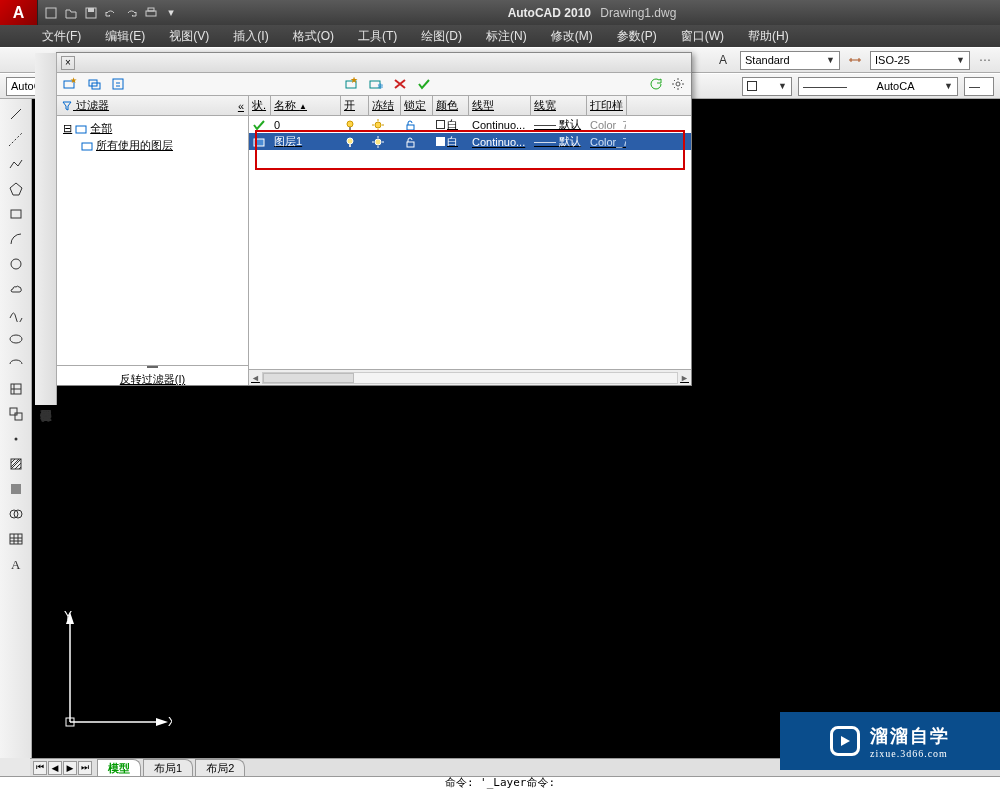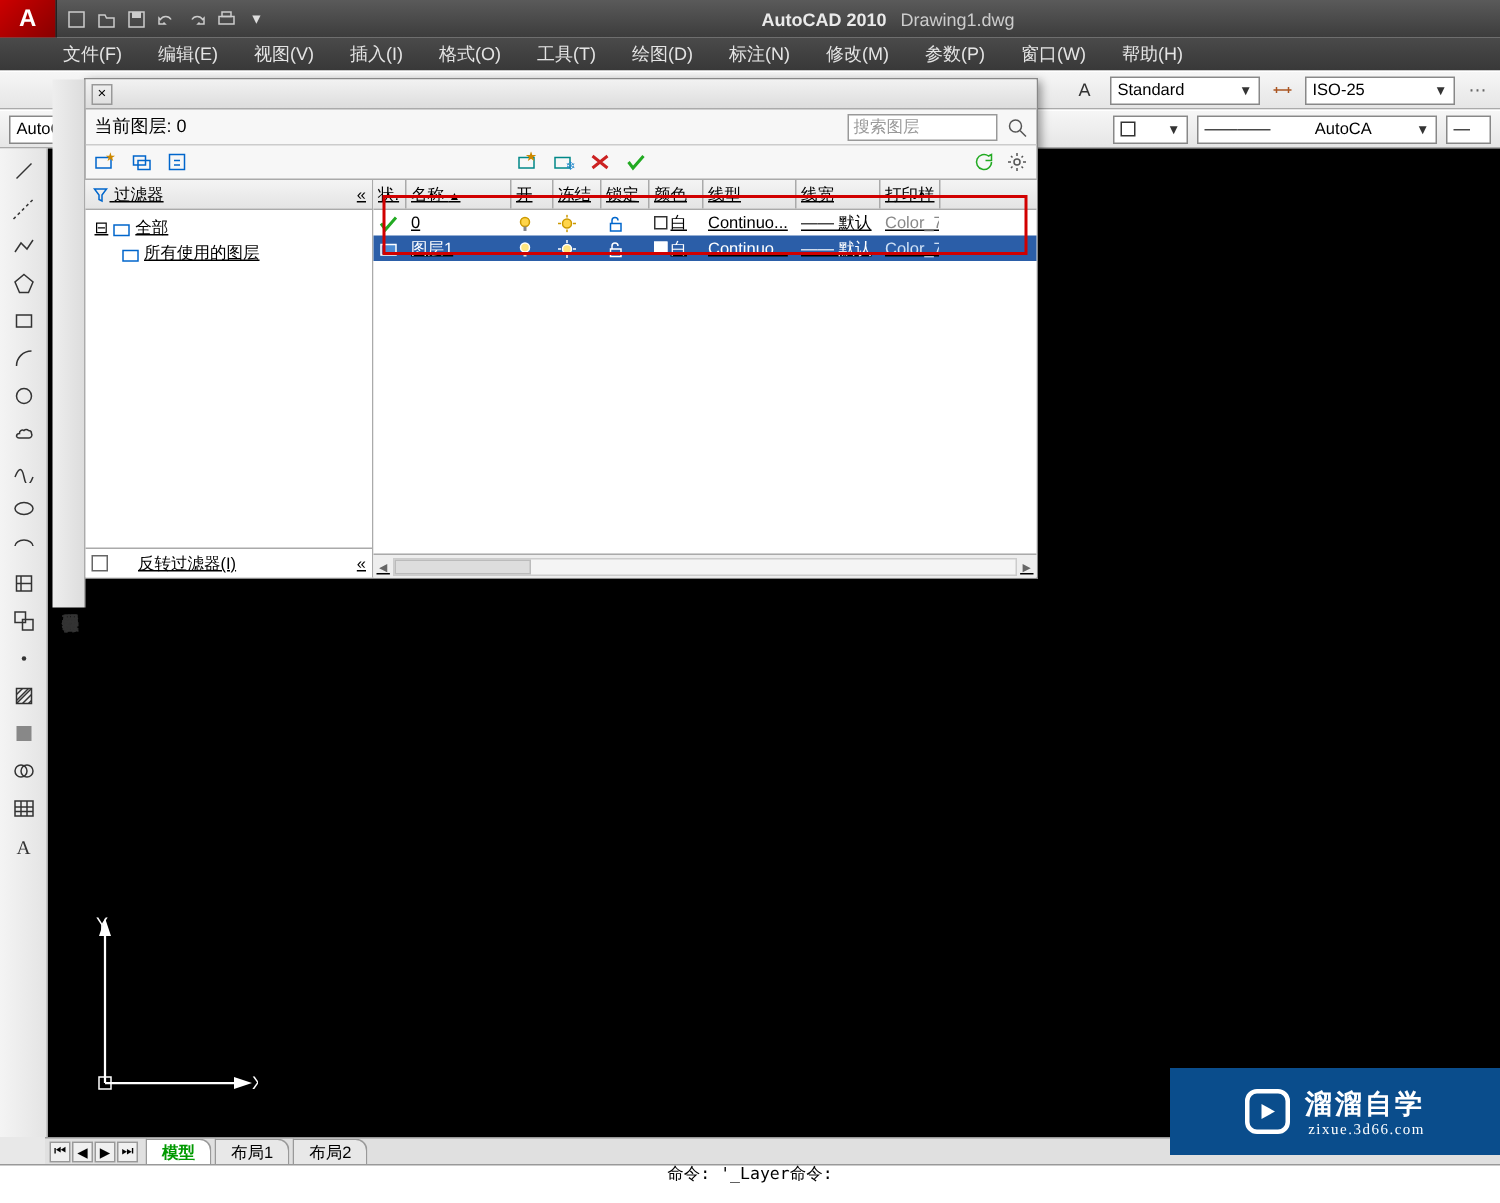--- a/index.html
+++ b/index.html
@@ -48,42 +48,42 @@
 .layer-toprow { height: 24px; display: flex; align-items: center; padding: 0 6px; gap: 6px; border-bottom: 1px solid #ccc; }
 .layer-toprow .search { margin-left: auto; width: 100px; height: 18px; border: 1px solid #999; background: #fff; font-size: 11px; color: #999; padding: 0 3px; display:flex;align-items:center; }
 .layer-toolrow { height: 22px; display: flex; align-items: center; padding: 0 6px; gap: 8px; }
 .layer-body { flex: 1; display: flex; border-top: 1px solid #aaa; position: relative; text-decoration: underline; }
 .layer-sidehandle { width: 22px; background: linear-gradient(to right,#eee,#ddd); border-right: 1px solid #aaa; position:absolute; left:-22px; top:0; bottom:-20px; writing-mode: vertical-rl; text-align: center; font-size: 11px; padding: 4px 2px; font-weight:bold; color:#333; display:flex;align-items:center;justify-content:flex-end; }
 .filter-pane { width: 192px; border-right: 1px solid #aaa; background: #fff; display: flex; flex-direction: column; }
 .filter-head { height: 20px; background: linear-gradient(#f4f4f4,#e4e4e4); border-bottom: 1px solid #aaa; display: flex; align-items: center; padding: 0 4px; font-size: 11px; justify-content: space-between; }
 .filter-tree { flex: 1; padding: 4px 6px; font-size: 11px; line-height: 17px; }
 .filter-tree .node { display: flex; align-items: center; gap: 3px; }
 .filter-tree .indent { margin-left: 18px; }
-.filter-footer { height: 20px; border-top: 1px solid #aaa; display: flex; align-items: center; padding: 0 4px; font-size: 11px; gap: 20px; }
+.filter-footer { height: 20px; border-top: 1px solid #aaa; display: flex; align-items: center; padding: 0 4px; font-size: 11px; gap: 4px; flex-direction: column; }
 
 .layer-list { flex: 1; display: flex; flex-direction: column; background: #fff; }
 .list-head { height: 20px; background: linear-gradient(#f4f4f4,#e4e4e4); border-bottom: 1px solid #aaa; display: flex; font-size: 11px; }
 .list-head div { border-right: 1px solid #aaa; padding: 2px 3px; overflow: hidden; white-space: nowrap; }
 .list-row { height: 17px; display: flex; font-size: 11px; align-items: center; }
 .list-row div { border-right: 1px solid transparent; padding: 0 3px; overflow: hidden; white-space: nowrap; display:flex;align-items:center;gap:2px; }
 .list-row.selected { background: #2b5ea8; color: #fff; }
 .list-row.selected .dim { color: #cfe0f5; }
 .dim { color: #888; }
 .c-state{width:22px} .c-name{width:70px} .c-on{width:28px} .c-frz{width:32px} .c-lock{width:32px} .c-col{width:36px} .c-lt{width:62px} .c-lw{width:56px} .c-ps{width:40px}
 .list-scroll { height: 16px; border-top: 1px solid #aaa; background: #eee; display:flex;align-items:center;justify-content:space-between;padding:0 2px;font-size:9px;color:#666; }
 .list-scroll .track{flex:1;height:12px;background:#f4f4f4;border:1px solid #ccc;margin:0 2px;position:relative}
 .list-scroll .thumb{position:absolute;left:0;width:22%;height:100%;background:#ddd;border:1px solid #bbb}
 
 .layer-status { height: 22px; border-top: 1px solid #aaa; display: flex; align-items: center; padding: 0 6px; font-size: 11px; color: #333; }
 
 .highlight-box { position: absolute; border: 2px solid #d10000; pointer-events: none; }
 
 .watermark { position: absolute; right: 0; bottom: 32px; width: 220px; height: 58px; background: #0a4d8c; color: #fff; display: flex; align-items: center; justify-content: center; gap: 10px; padding: 0 10px; }
 .watermark .play { width: 30px; height: 30px; border: 3px solid #fff; border-radius: 8px; display: flex; align-items: center; justify-content: center; }
-.watermark .txt { display:flex;flex-direction:column;align-items:flex-end; }
+.watermark .txt { display:flex;flex-direction:column;align-items:flex-start; }
 .watermark .big { font-size: 18px; font-weight: bold; letter-spacing: 2px; }
 .watermark .small { font-size: 10px; letter-spacing: 1px; font-family: Liberation Serif, serif; }
 
 svg { display: block; }
 </style>
 </head>
 <body>
 
 <div class="titlebar">
   <div class="app-logo">A</div>
@@ -299,32 +299,20 @@
       <rect x="14" y="108" width="8" height="8" fill="none" stroke="#fff"></rect>
     </svg>
   </div>
 </div>
 
 <div class="layer-window">
   <div class="layer-sidehandle">图层特性管理器</div>
   <div class="layer-titlebar">
     <span class="closebtn">×</span>
     <span></span>
-  </div>
-  <div class="layer-toprow">
-    <span>当前图层: 0</span>
-    <div class="search">
-        <span>搜索图层</span>
-      </div>
-    <span>
-        <svg width="14" height="14">
-          <circle cx="6" cy="6" r="4" fill="none" stroke="#555"></circle>
-          <line x1="9" y1="9" x2="13" y2="13" stroke="#555"></line>
-        </svg>
-      </span>
   </div>
   <div class="layer-toolrow">
     <span>
         <svg width="16" height="14">
           <rect x="1" y="4" width="10" height="7" fill="none" stroke="#06c"></rect>
           <text x="7" y="6" font-size="8" fill="#c80">★</text>
         </svg>
       </span>
     <span>
         <svg width="16" height="14">

